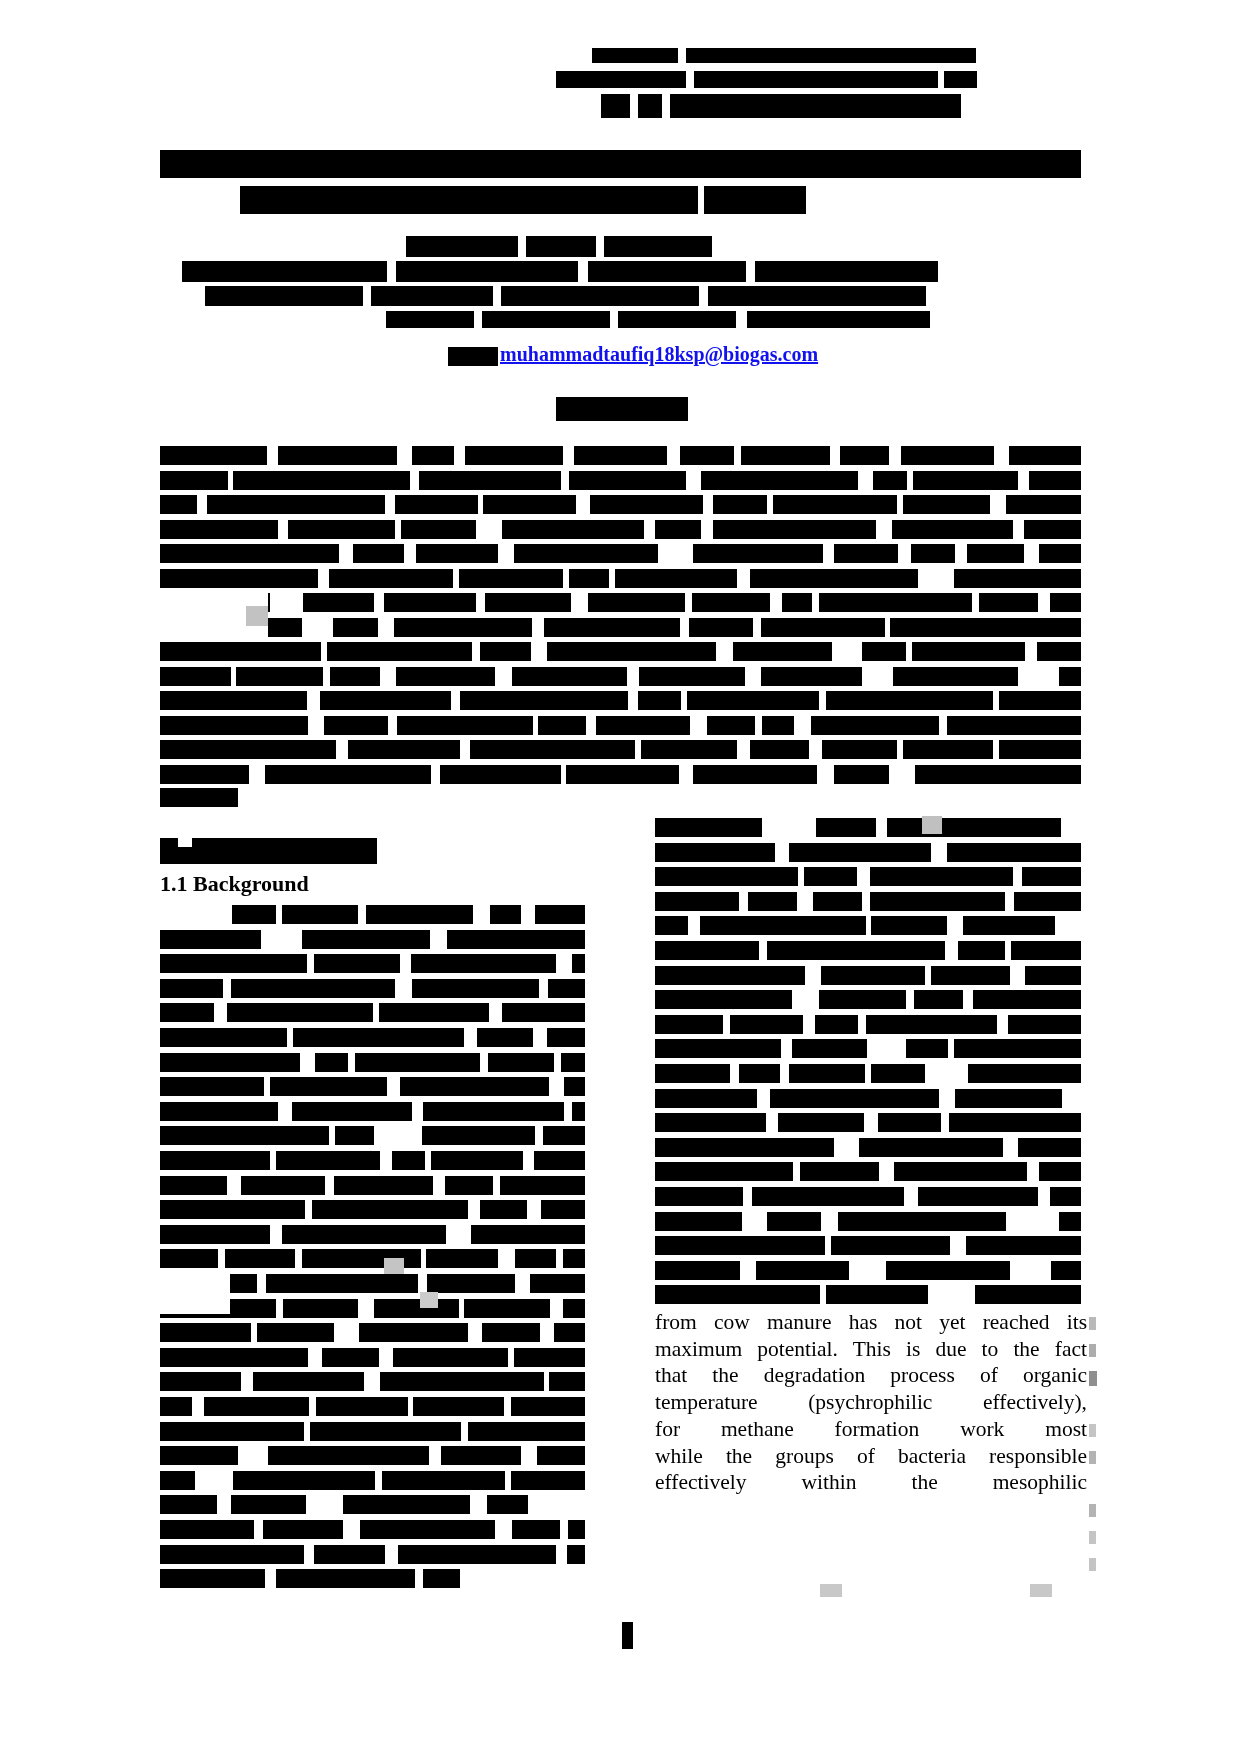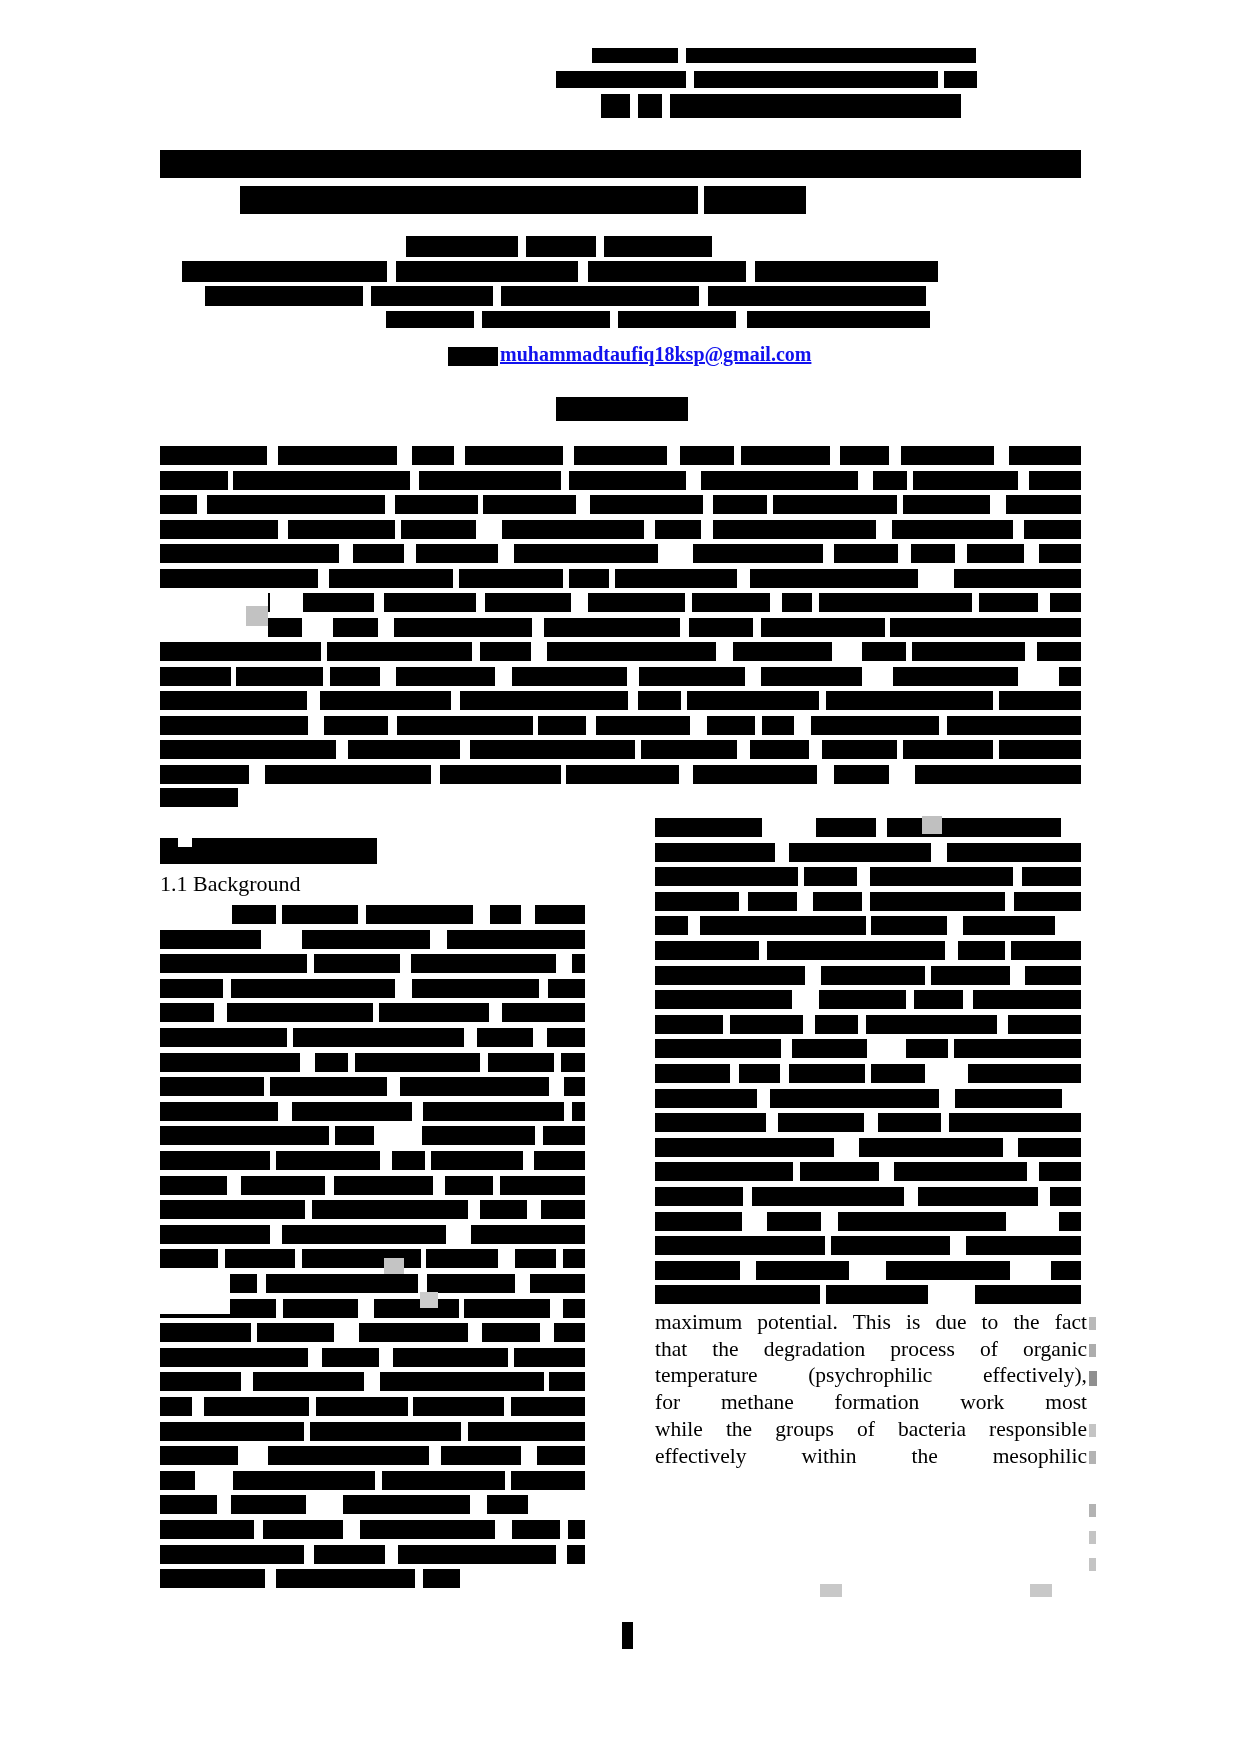--- a/index.html
+++ b/index.html
@@ -7,21 +7,21 @@
   .page {
     position:relative; width:1241px; height:1753px;
     background:#ffffff; overflow:hidden;
     font-family:"Liberation Serif", serif; color:#000;
   }
   .rbar  { position:absolute; background:#000; }
   .patch { position:absolute; background:#fff; }
   .gmark { position:absolute; background:#c0c0c0; }
   .subheading {
     position:absolute; left:160px; top:871px;
-    font-size:22px; font-weight:normal; color:#000;
+    font-size:22px; font-weight:bold; color:#000;
     font-family:"Liberation Serif", serif;
   }
   .email-link {
     position:absolute; left:500px; top:343px;
     font-size:20px; font-weight:bold; line-height:23px;
     color:#1212ee; text-decoration:underline;
     font-family:"Liberation Serif", serif; cursor:pointer;
   }
   .para {
     position:absolute; left:655px; top:1309px; width:432px;
@@ -394,25 +394,26 @@
       <div class="gmark" style="left: 1089px; top: 1371px; width: 8px; height: 15px; background: rgb(143, 143, 143);"></div>
       <div class="gmark" style="left: 1089px; top: 1424px; width: 7px; height: 13px; background: rgb(196, 196, 196);"></div>
       <div class="gmark" style="left: 1089px; top: 1451px; width: 7px; height: 13px; background: rgb(179, 179, 179);"></div>
       <div class="gmark" style="left: 1089px; top: 1504px; width: 7px; height: 13px; background: rgb(179, 179, 179);"></div>
       <div class="gmark" style="left: 1089px; top: 1531px; width: 7px; height: 13px; background: rgb(196, 196, 196);"></div>
       <div class="gmark" style="left: 1089px; top: 1558px; width: 7px; height: 13px; background: rgb(196, 196, 196);"></div>
       <div class="gmark" style="left: 820px; top: 1584px; width: 22px; height: 13px; background: rgb(200, 200, 200);"></div>
       <div class="gmark" style="left: 1030px; top: 1584px; width: 22px; height: 13px; background: rgb(200, 200, 200);"></div>
     </div>
 
-  <a class="email-link">muhammadtaufiq18ksp@gmail.com</a>
+  <a class="email-link">muhammadtaufiq18ksp@biogas.com</a>
 
   <div class="subheading">1.1 Background</div>
 
   <div class="para">
+    <div class="pline">from cow manure has not yet reached its</div>
     <div class="pline">maximum potential. This is due to the fact</div>
     <div class="pline">that the degradation process of organic</div>
     <div class="pline">temperature (psychrophilic effectively),</div>
     <div class="pline">for methane formation work most</div>
     <div class="pline">while the groups of bacteria responsible</div>
     <div class="pline">effectively within the mesophilic</div>
   </div>
 
 </div>
 

